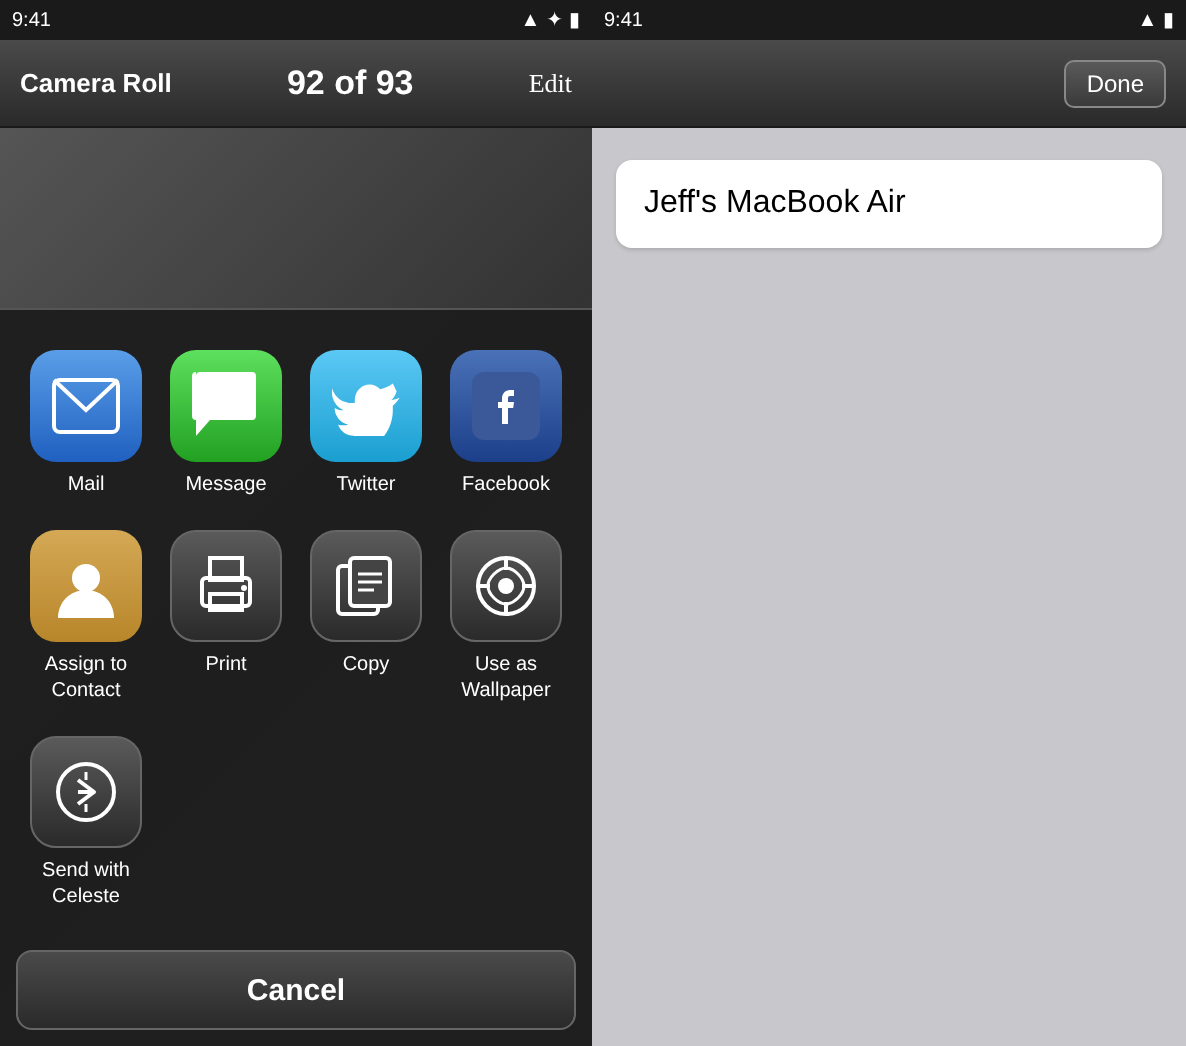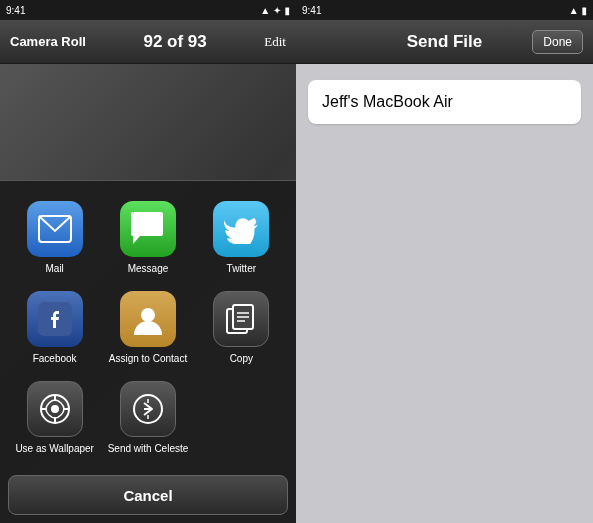--- a/index.html
+++ b/index.html
@@ -84,21 +84,21 @@
       position: absolute;
       bottom: 0;
       left: 0;
       right: 0;
       background: rgba(30,30,30,0.97);
       border-top: 1px solid #555;
     }
 
     .share-grid {
       display: grid;
-      grid-template-columns: repeat(3, 1fr);
+      grid-template-columns: repeat(4, 1fr);
       gap: 0;
       padding: 12px 8px 8px;
     }
 
     .share-item {
       display: flex;
       flex-direction: column;
       align-items: center;
       gap: 5px;
       padding: 8px 4px;
@@ -295,20 +295,31 @@
         <div class="share-item">
           <div class="share-icon icon-contact">
             <svg width="36" height="36" viewBox="0 0 36 36">
               <circle cx="18" cy="14" r="7" fill="white"></circle>
               <path d="M4 34 C4 26 10 20 18 20 C26 20 32 26 32 34" fill="white"></path>
             </svg>
           </div>
           <span class="share-label">Assign to Contact</span>
         </div>
 
+        <div class="share-item">
+          <div class="share-icon icon-print">
+            <svg width="36" height="36" viewBox="0 0 36 36">
+              <rect x="6" y="14" width="24" height="14" rx="2" fill="none" stroke="white" stroke-width="2"></rect>
+              <rect x="10" y="4" width="16" height="11" fill="none" stroke="white" stroke-width="2"></rect>
+              <rect x="10" y="22" width="16" height="8" fill="none" stroke="white" stroke-width="2"></rect>
+              <circle cx="27" cy="19" r="1.5" fill="white"></circle>
+            </svg>
+          </div>
+          <span class="share-label">Print</span>
+        </div>
 
         <div class="share-item">
           <div class="share-icon icon-copy">
             <svg width="36" height="36" viewBox="0 0 36 36">
               <rect x="4" y="8" width="20" height="24" rx="2" fill="none" stroke="white" stroke-width="2"></rect>
               <rect x="10" y="4" width="20" height="24" rx="2" fill="#444" stroke="white" stroke-width="2"></rect>
               <line x1="14" y1="12" x2="26" y2="12" stroke="white" stroke-width="1.5"></line>
               <line x1="14" y1="16" x2="26" y2="16" stroke="white" stroke-width="1.5"></line>
               <line x1="14" y1="20" x2="22" y2="20" stroke="white" stroke-width="1.5"></line>
             </svg>
@@ -351,21 +362,20 @@
 
   <div class="status-bar-right">
     <span>9:41</span>
     <div>
       <span>▲</span>
       <span>▮</span>
     </div>
   </div>
 
   <div class="nav-bar-right">
-    <span class="title">Send File</span>
     <button class="done-btn">Done</button>
   </div>
 
   <div class="right-content">
     <div class="device-row">
       <span>Jeff's MacBook Air</span>
     </div>
   </div>
 </div>
 

